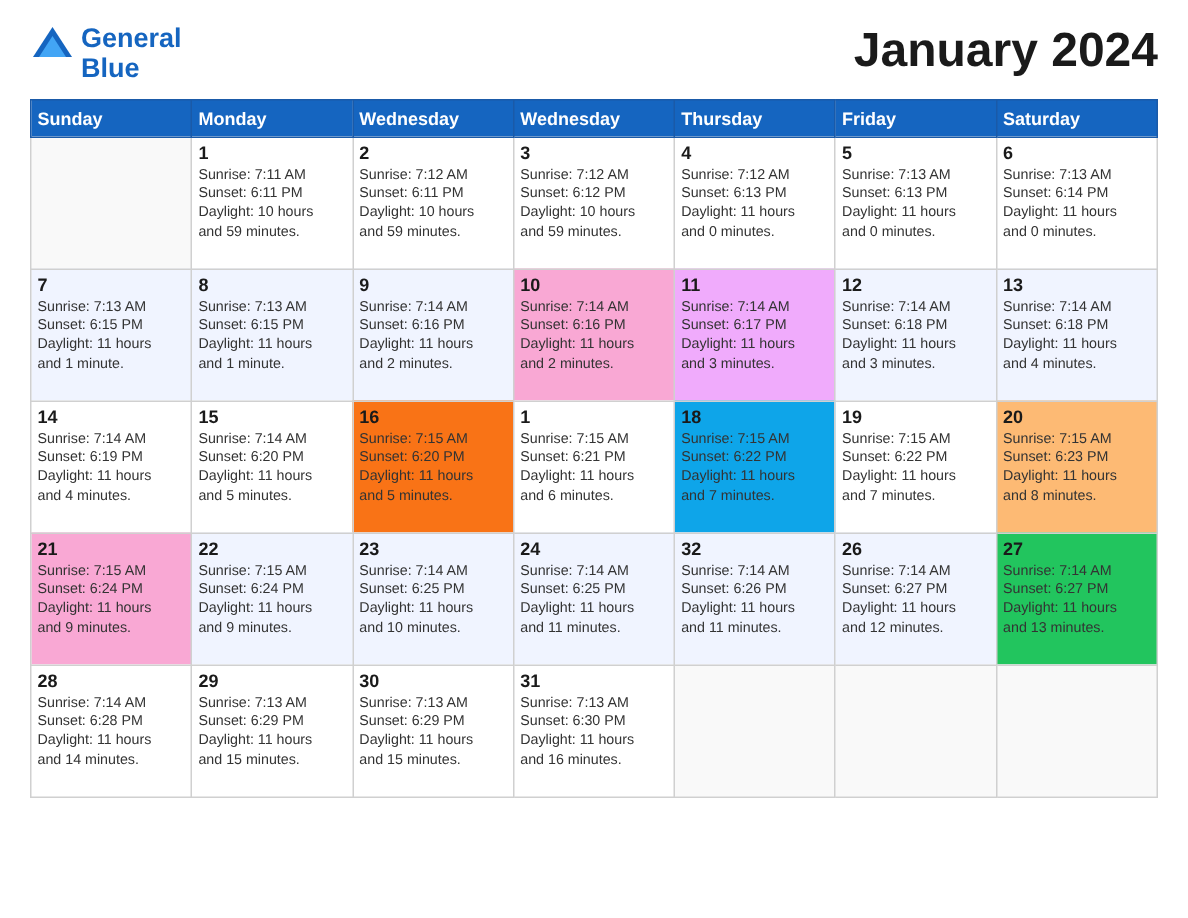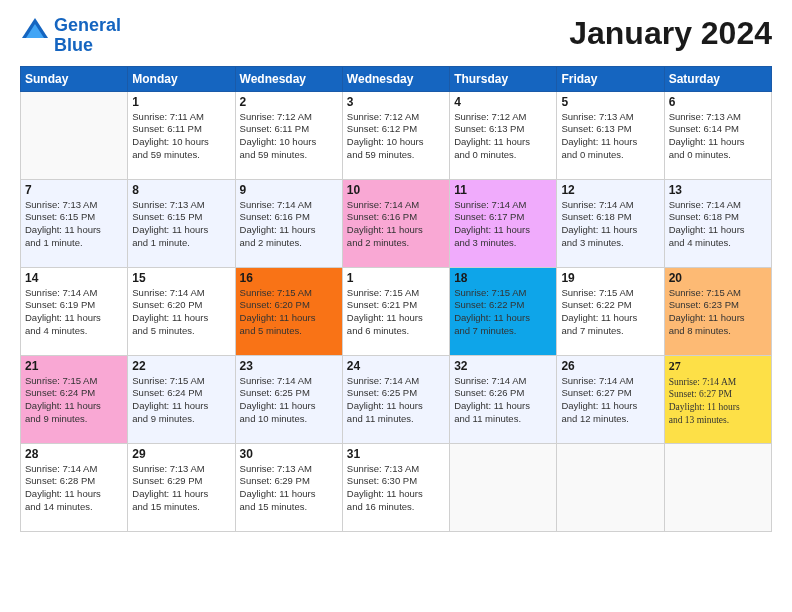--- a/index.html
+++ b/index.html
@@ -307,21 +307,21 @@
 Daylight: 11 hours
 and 11 minutes.</div>
           </td>
           <td style="background: rgb(240, 244, 255);">
             <span class="day-num">26</span>
             <div class="day-info" style="white-space: pre-line;">Sunrise: 7:14 AM
 Sunset: 6:27 PM
 Daylight: 11 hours
 and 12 minutes.</div>
           </td>
-          <td style="background: #fde047; font-family: Liberation Serif, serif;">
+          <td style="background: #22c55e;">
             <span class="day-num">27</span>
             <div class="day-info" style="white-space: pre-line;">Sunrise: 7:14 AM
 Sunset: 6:27 PM
 Daylight: 11 hours
 and 13 minutes.</div>
           </td>
         </tr>
         <tr>
           <td style="background: rgb(255, 255, 255);">
             <span class="day-num">28</span>

